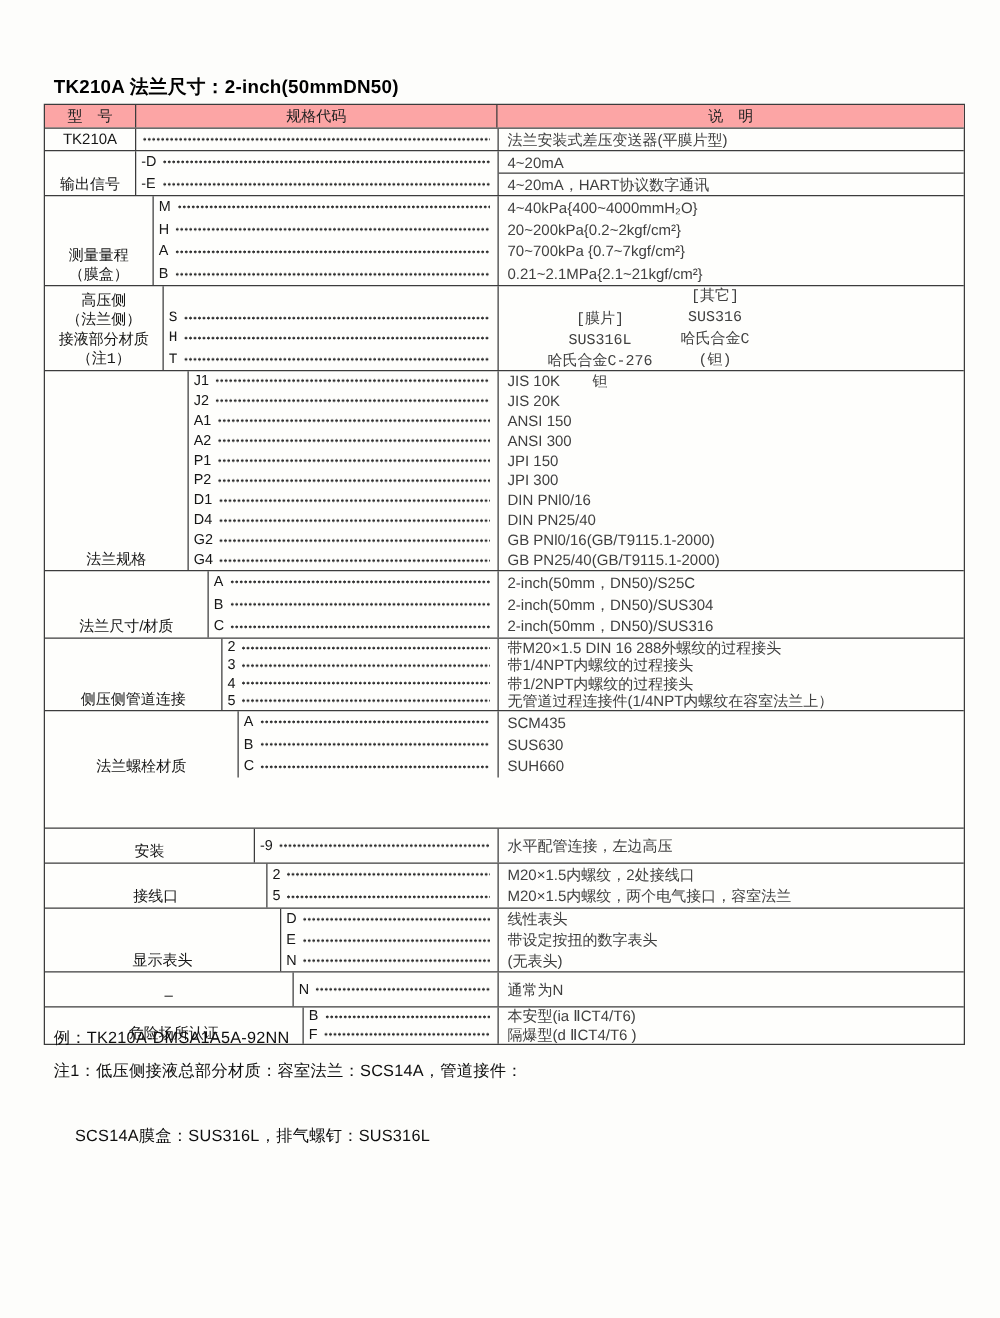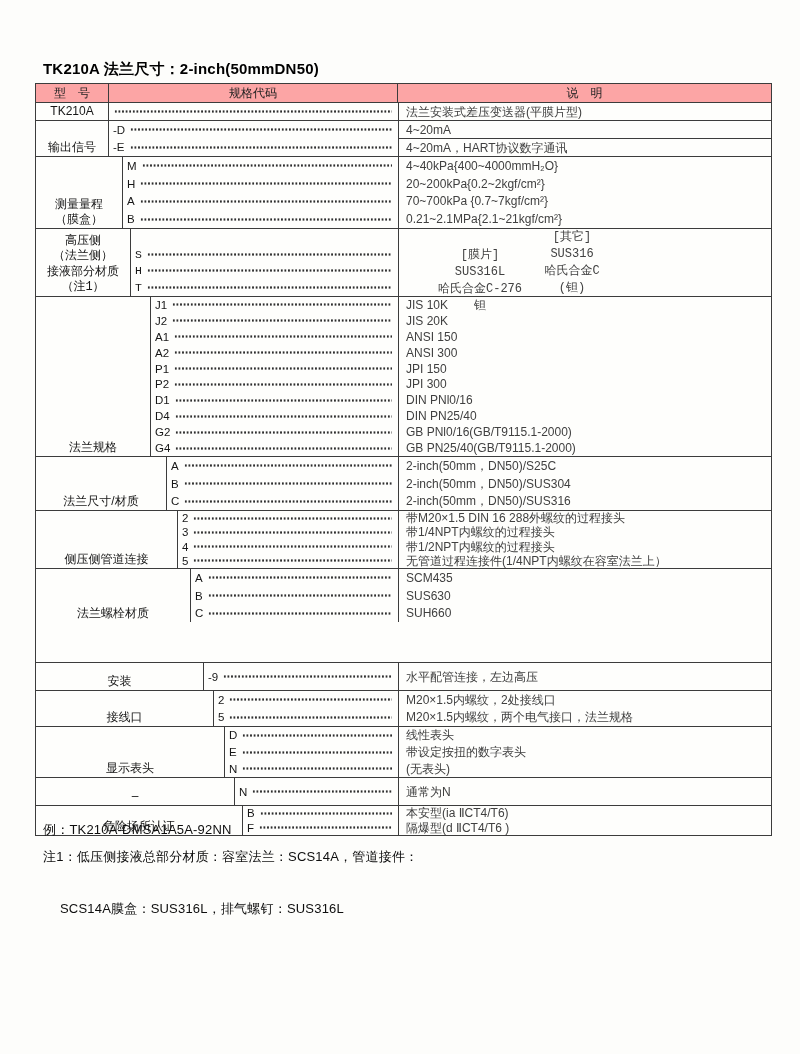--- a/index.html
+++ b/index.html
@@ -326,21 +326,21 @@
           <div class="code-text">2</div>
           <div class="dot-leader"></div>
         </div>
         <div class="code-row">
           <div class="code-text">5</div>
           <div class="dot-leader"></div>
         </div>
       </div>
       <div class="desc-cell">
         <div class="desc-row">M20×1.5内螺纹，2处接线口</div>
-        <div class="desc-row">M20×1.5内螺纹，两个电气接口，法兰规格</div>
+        <div class="desc-row">M20×1.5内螺纹，两个电气接口，容室法兰</div>
       </div>
     </div>
     <div class="section" style="height: 51px;">
       <div class="label-cell" style="width: 189px;">
         <div class="label-line">显示表头</div>
       </div>
       <div class="code-cell" style="width: 173px;">
         <div class="code-row">
           <div class="code-text">D</div>
           <div class="dot-leader"></div>

